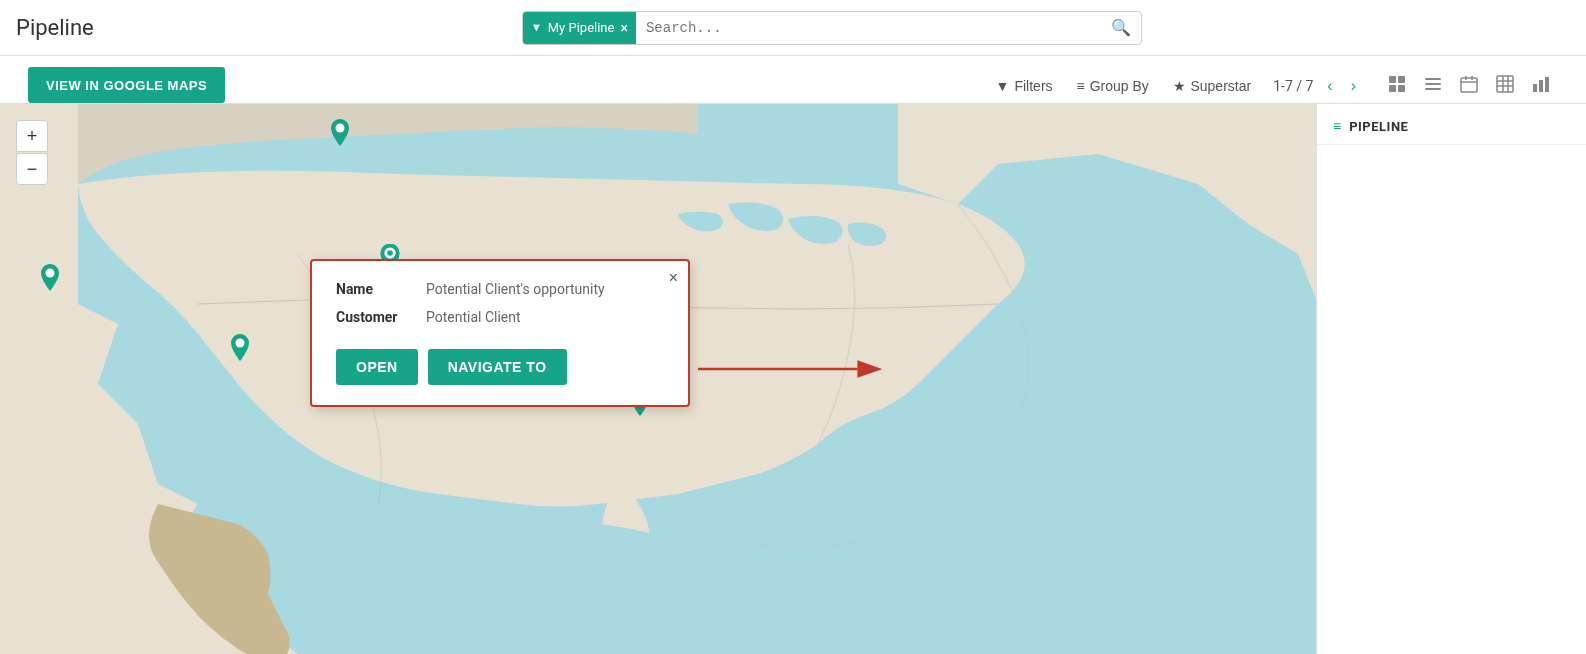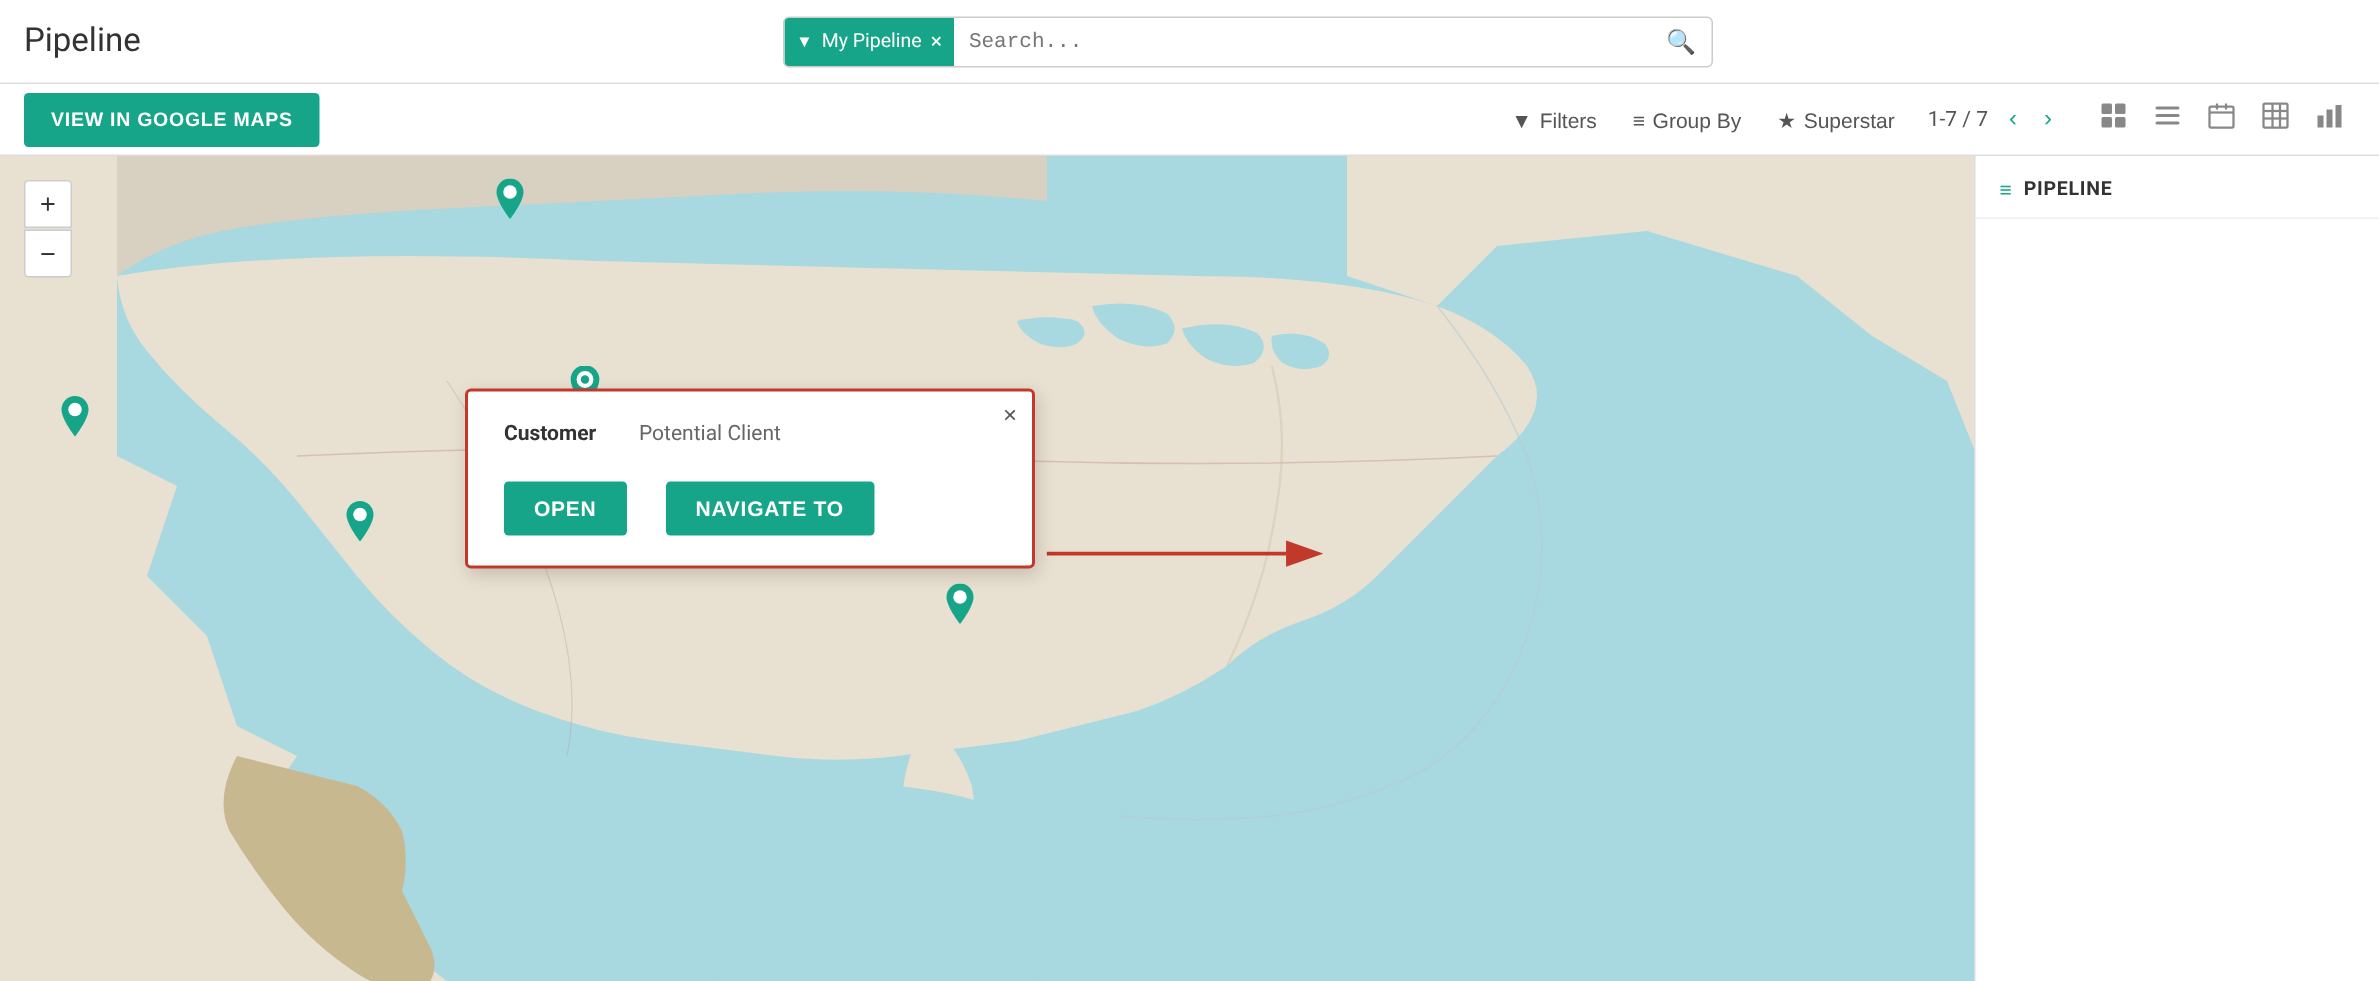--- a/index.html
+++ b/index.html
@@ -70,23 +70,23 @@
       border: none;
       cursor: pointer;
       padding: 0 10px;
       color: #555;
       font-size: 16px;
     }
 
     
     .toolbar {
       display: flex;
-      align-items: center;
+      align-items: flex-end;
       height: 48px;
-      padding: 0 16px;
+      padding: 0 28px;
       border-bottom: 1px solid #ddd;
       background: #fff;
     }
     .toolbar-left {
       flex: 0 0 auto;
     }
     .view-google-btn {
       background: #17a589;
       color: #fff;
       border: none;
@@ -227,21 +227,21 @@
       width: 90px;
       flex-shrink: 0;
     }
     .popup-value {
       font-size: 14px;
       color: #666;
       flex: 1;
     }
     .popup-actions {
       display: flex;
-      gap: 26px;
+      gap: 10px;
       margin-top: 24px;
     }
     .popup-btn {
       background: #17a589;
       color: #fff;
       border: none;
       padding: 10px 20px;
       font-size: 14px;
       font-weight: 700;
       border-radius: 3px;
@@ -485,20 +485,24 @@
           <polygon points="0 0, 10 3.5, 0 7" fill="#c0392b"></polygon>
         </marker>
       </defs>
       <line x1="700" y1="265" x2="860" y2="265" stroke="#c0392b" stroke-width="2.5" marker-end="url(#arrowhead)"></line>
     </svg>
 
     
     <div class="popup-card">
       <button class="popup-close">×</button>
       <div class="popup-row">
+        <span class="popup-label">Name</span>
+        <span class="popup-value">Potential Client's opportunity</span>
+      </div>
+      <div class="popup-row">
         <span class="popup-label">Customer</span>
         <span class="popup-value">Potential Client</span>
       </div>
       <div class="popup-actions">
         <button class="popup-btn">OPEN</button>
         <button class="popup-btn">NAVIGATE TO</button>
       </div>
     </div>
   </div>
 

